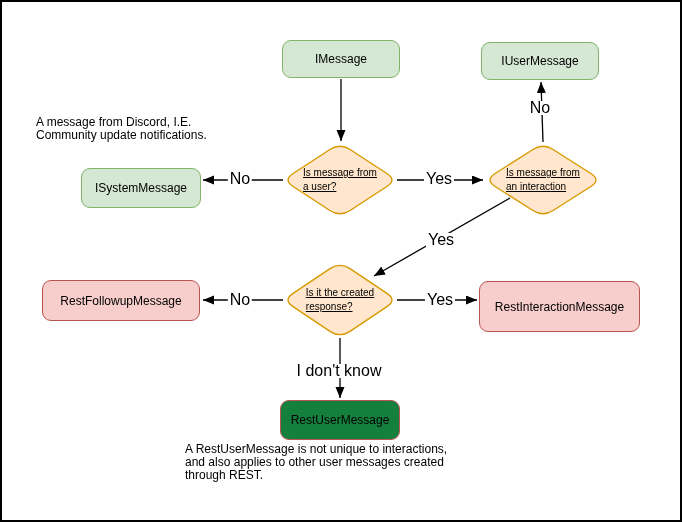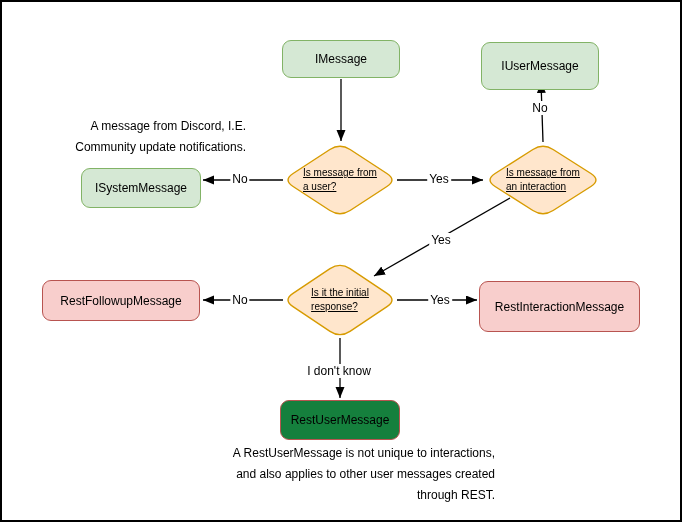--- a/index.html
+++ b/index.html
@@ -12,25 +12,25 @@
   .rect-node{
     position:absolute;border-radius:9px;display:flex;align-items:center;justify-content:center;
     font-size:12px;text-align:center;box-sizing:border-box;border:1.4px solid;
   }
   .diamond-label{
     position:absolute;display:flex;align-items:center;justify-content:center;
     font-size:10px;line-height:14px;white-space:pre-line;text-decoration:underline;
   }
   .edge-label{
     position:absolute;transform:translate(-50%,-50%);background:#fff;
-    font-size:12px;line-height:14px;padding:0 2px;white-space:nowrap;
+    font-size:16px;line-height:14px;padding:0 2px;white-space:nowrap;
   }
   .note{
-    position:absolute;transform:translateX(-50%);font-size:12px;line-height:21px;
-    text-align:right;white-space:pre-line;
+    position:absolute;transform:translateX(-50%);font-size:12px;line-height:13px;
+    text-align:left;white-space:pre-line;
   }
 </style>
 </head>
 <body>
 
 <div class="canvas">
   <svg id="edge-layer" viewBox="0 0 682 522" xmlns="http://www.w3.org/2000/svg">
     <defs>
       <marker id="arrow" markerWidth="12" markerHeight="10" refX="11" refY="4.5" orient="auto" markerUnits="userSpaceOnUse">
         <path d="M0,0 L11,4.5 L0,9 Z" fill="#000"></path>
@@ -42,30 +42,30 @@
       <line x1="341" y1="79" x2="341" y2="141" stroke="#000000" stroke-width="1.3" marker-end="url(#arrow)"></line>
       <line x1="283" y1="180" x2="203" y2="180" stroke="#000000" stroke-width="1.3" marker-end="url(#arrow)"></line>
       <line x1="397" y1="180" x2="483" y2="180" stroke="#000000" stroke-width="1.3" marker-end="url(#arrow)"></line>
       <line x1="543" y1="142" x2="541" y2="82" stroke="#000000" stroke-width="1.3" marker-end="url(#arrow)"></line>
       <line x1="510" y1="198" x2="374" y2="276" stroke="#000000" stroke-width="1.3" marker-end="url(#arrow)"></line>
       <line x1="283" y1="300" x2="203" y2="300" stroke="#000000" stroke-width="1.3" marker-end="url(#arrow)"></line>
       <line x1="397" y1="300" x2="477" y2="300" stroke="#000000" stroke-width="1.3" marker-end="url(#arrow)"></line>
       <line x1="340" y1="338" x2="340" y2="398" stroke="#000000" stroke-width="1.3" marker-end="url(#arrow)"></line>
     </svg>
 <div class="rect-node" style="left: 282px; top: 40px; width: 118px; height: 38px; background: rgb(213, 232, 212); border-color: rgb(130, 179, 102);">IMessage</div>
-    <div class="rect-node" style="left: 481px; top: 42px; width: 118px; height: 48px; background: rgb(213, 232, 212); border-color: rgb(130, 179, 102);">IUserMessage</div>
+    <div class="rect-node" style="left: 481px; top: 42px; width: 118px; height: 38px; background: rgb(213, 232, 212); border-color: rgb(130, 179, 102);">IUserMessage</div>
     <div class="rect-node" style="left: 81px; top: 168px; width: 120px; height: 40px; background: rgb(213, 232, 212); border-color: rgb(130, 179, 102);">ISystemMessage</div>
     <div class="rect-node" style="left: 42px; top: 280px; width: 158px; height: 41px; background: rgb(248, 206, 204); border-color: rgb(184, 84, 80);">RestFollowupMessage</div>
     <div class="rect-node" style="left: 479px; top: 281px; width: 161px; height: 51px; background: rgb(248, 206, 204); border-color: rgb(184, 84, 80);">RestInteractionMessage</div>
     <div class="rect-node" style="left: 280px; top: 400px; width: 120px; height: 40px; background: #15803d; border-color: rgb(184, 84, 80);">RestUserMessage</div>
     <div class="diamond-label" style="left: 275px; top: 160px; width: 130px; height: 40px;">Is message from
 a user?</div>
     <div class="diamond-label" style="left: 478px; top: 160px; width: 130px; height: 40px;">Is message from
 an interaction</div>
-    <div class="diamond-label" style="left: 275px; top: 280px; width: 130px; height: 40px;">Is it the initial
+    <div class="diamond-label" style="left: 275px; top: 280px; width: 130px; height: 40px;">Is it the created
 response?</div>
     <div class="edge-label" style="left: 240px; top: 179px;">No</div>
     <div class="edge-label" style="left: 439px; top: 179px;">Yes</div>
     <div class="edge-label" style="left: 540px; top: 108px;">No</div>
     <div class="edge-label" style="left: 441px; top: 240px;">Yes</div>
     <div class="edge-label" style="left: 240px; top: 300px;">No</div>
     <div class="edge-label" style="left: 440px; top: 300px;">Yes</div>
     <div class="edge-label" style="left: 339px; top: 371px;">I don't know</div>
     <div class="note" style="left: 141px; top: 116px; width: 210px;">A message from Discord, I.E.
 Community update notifications.</div>

